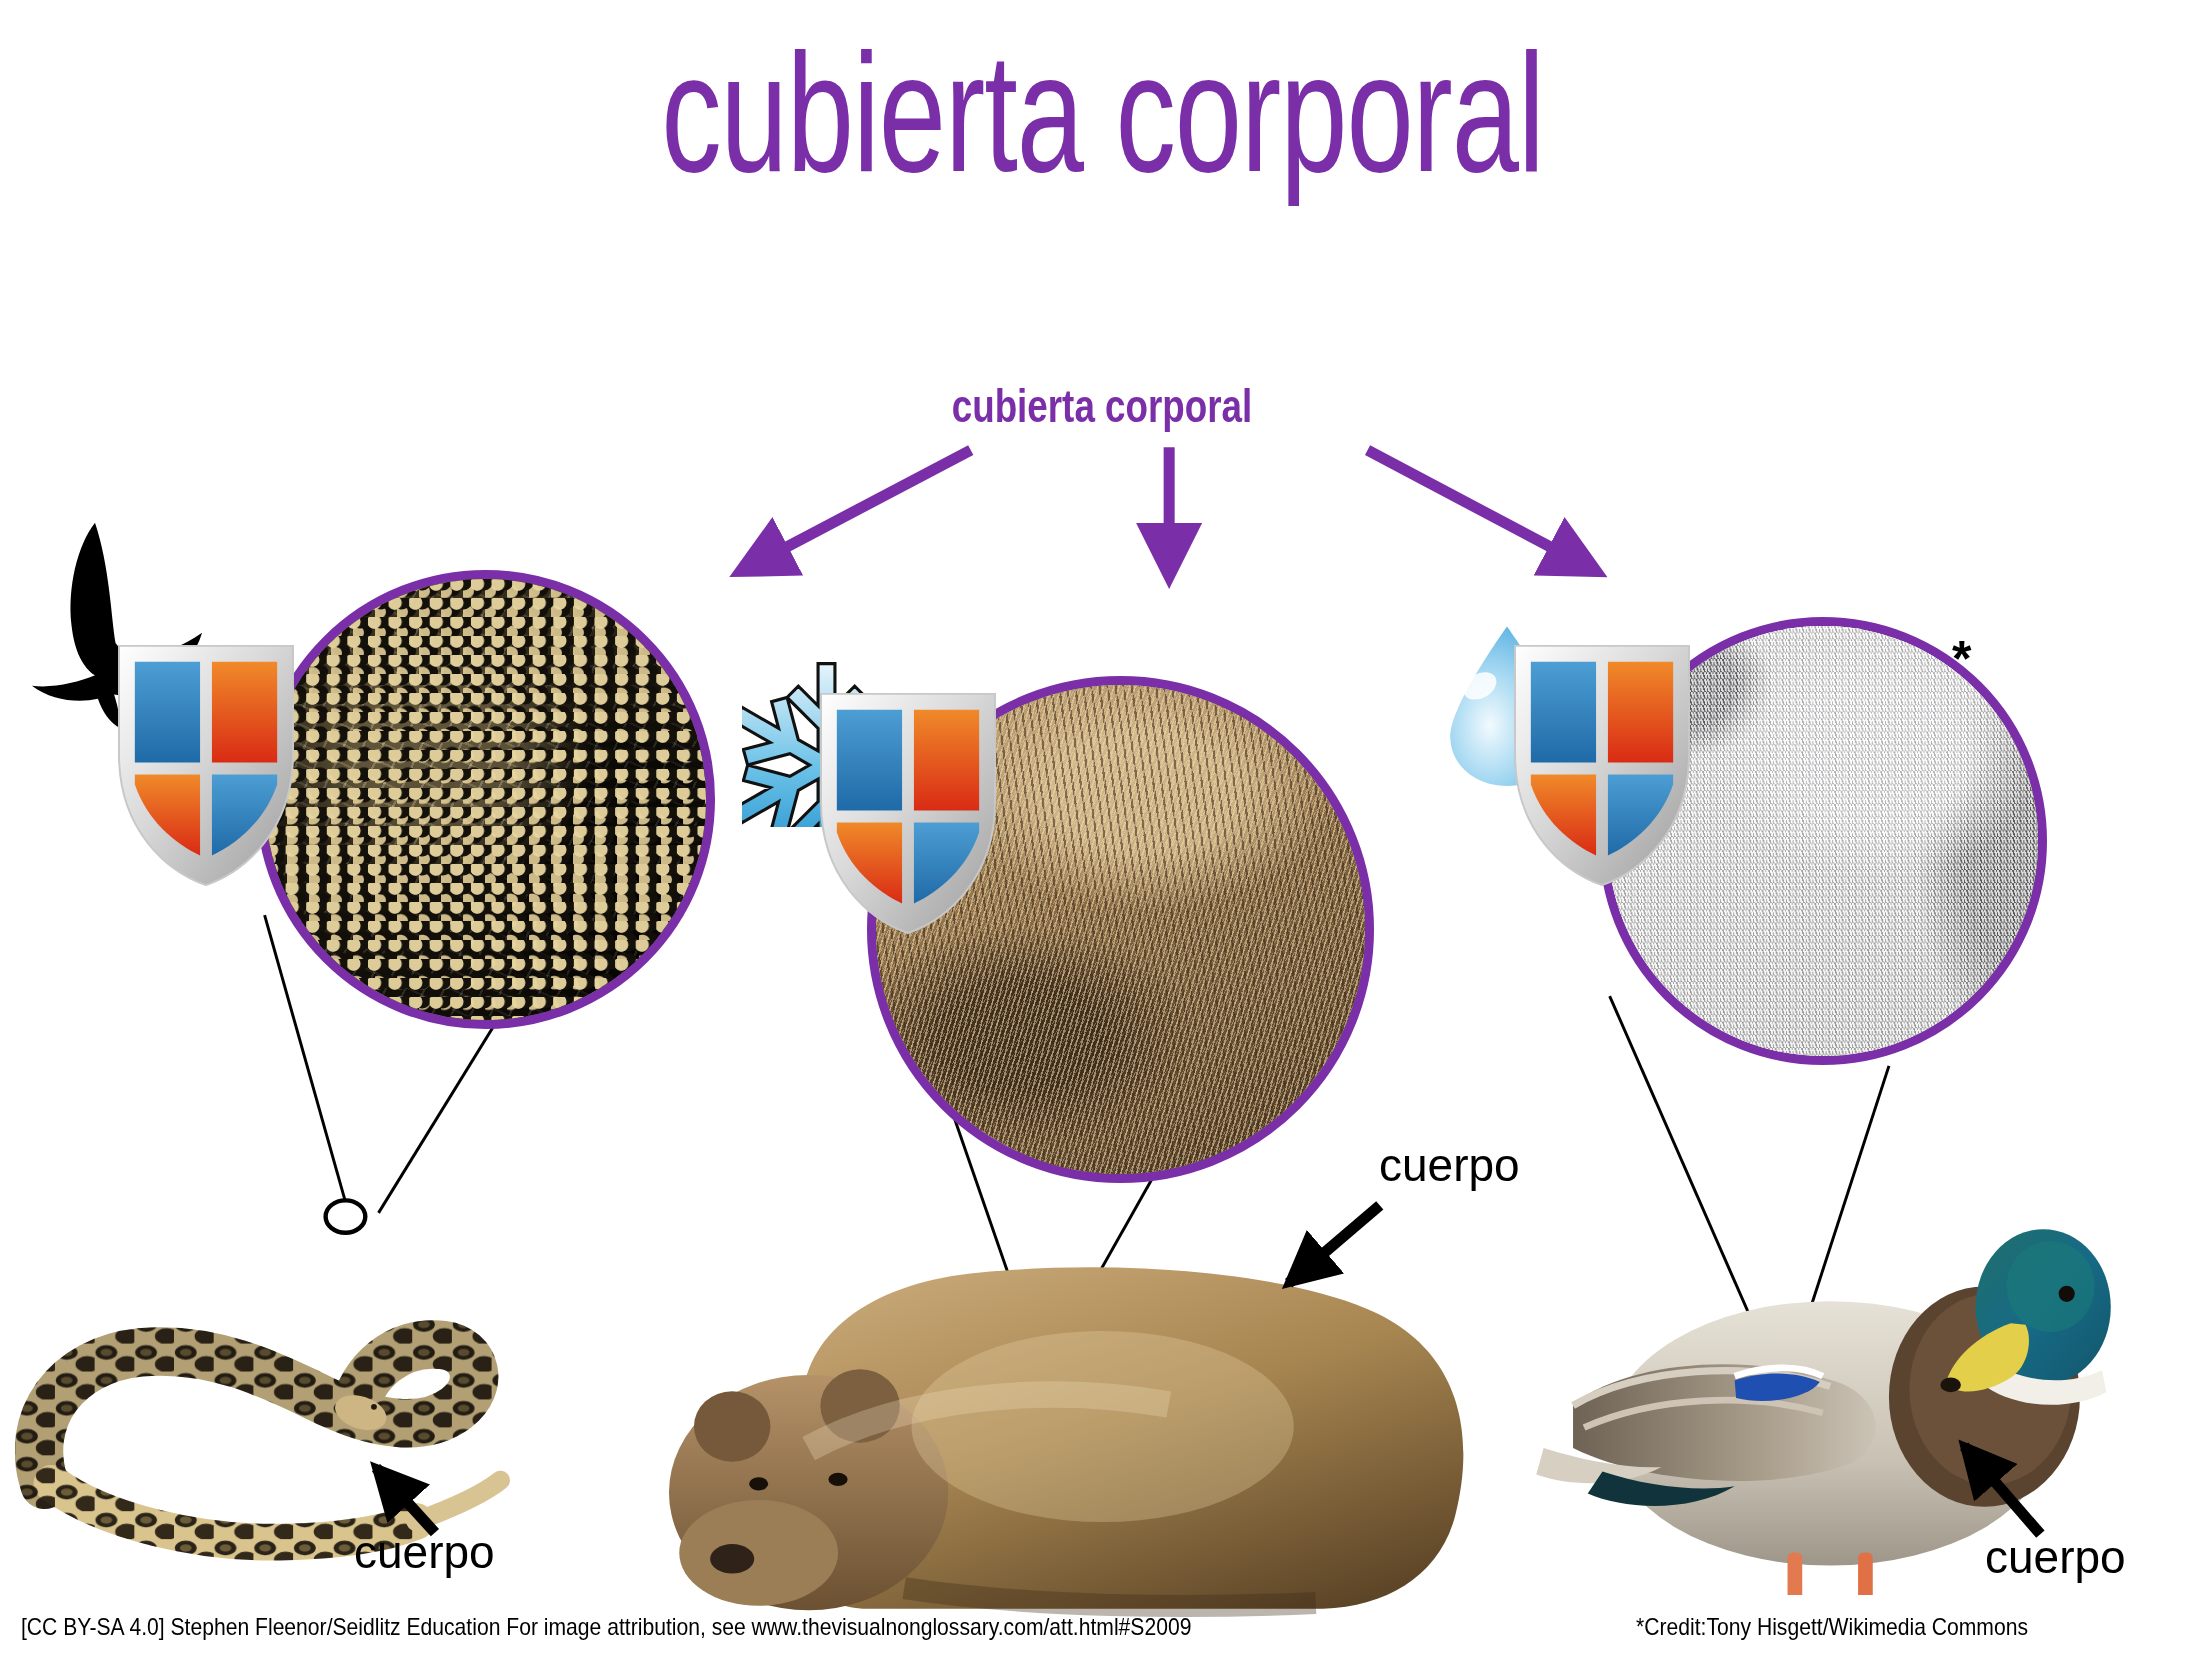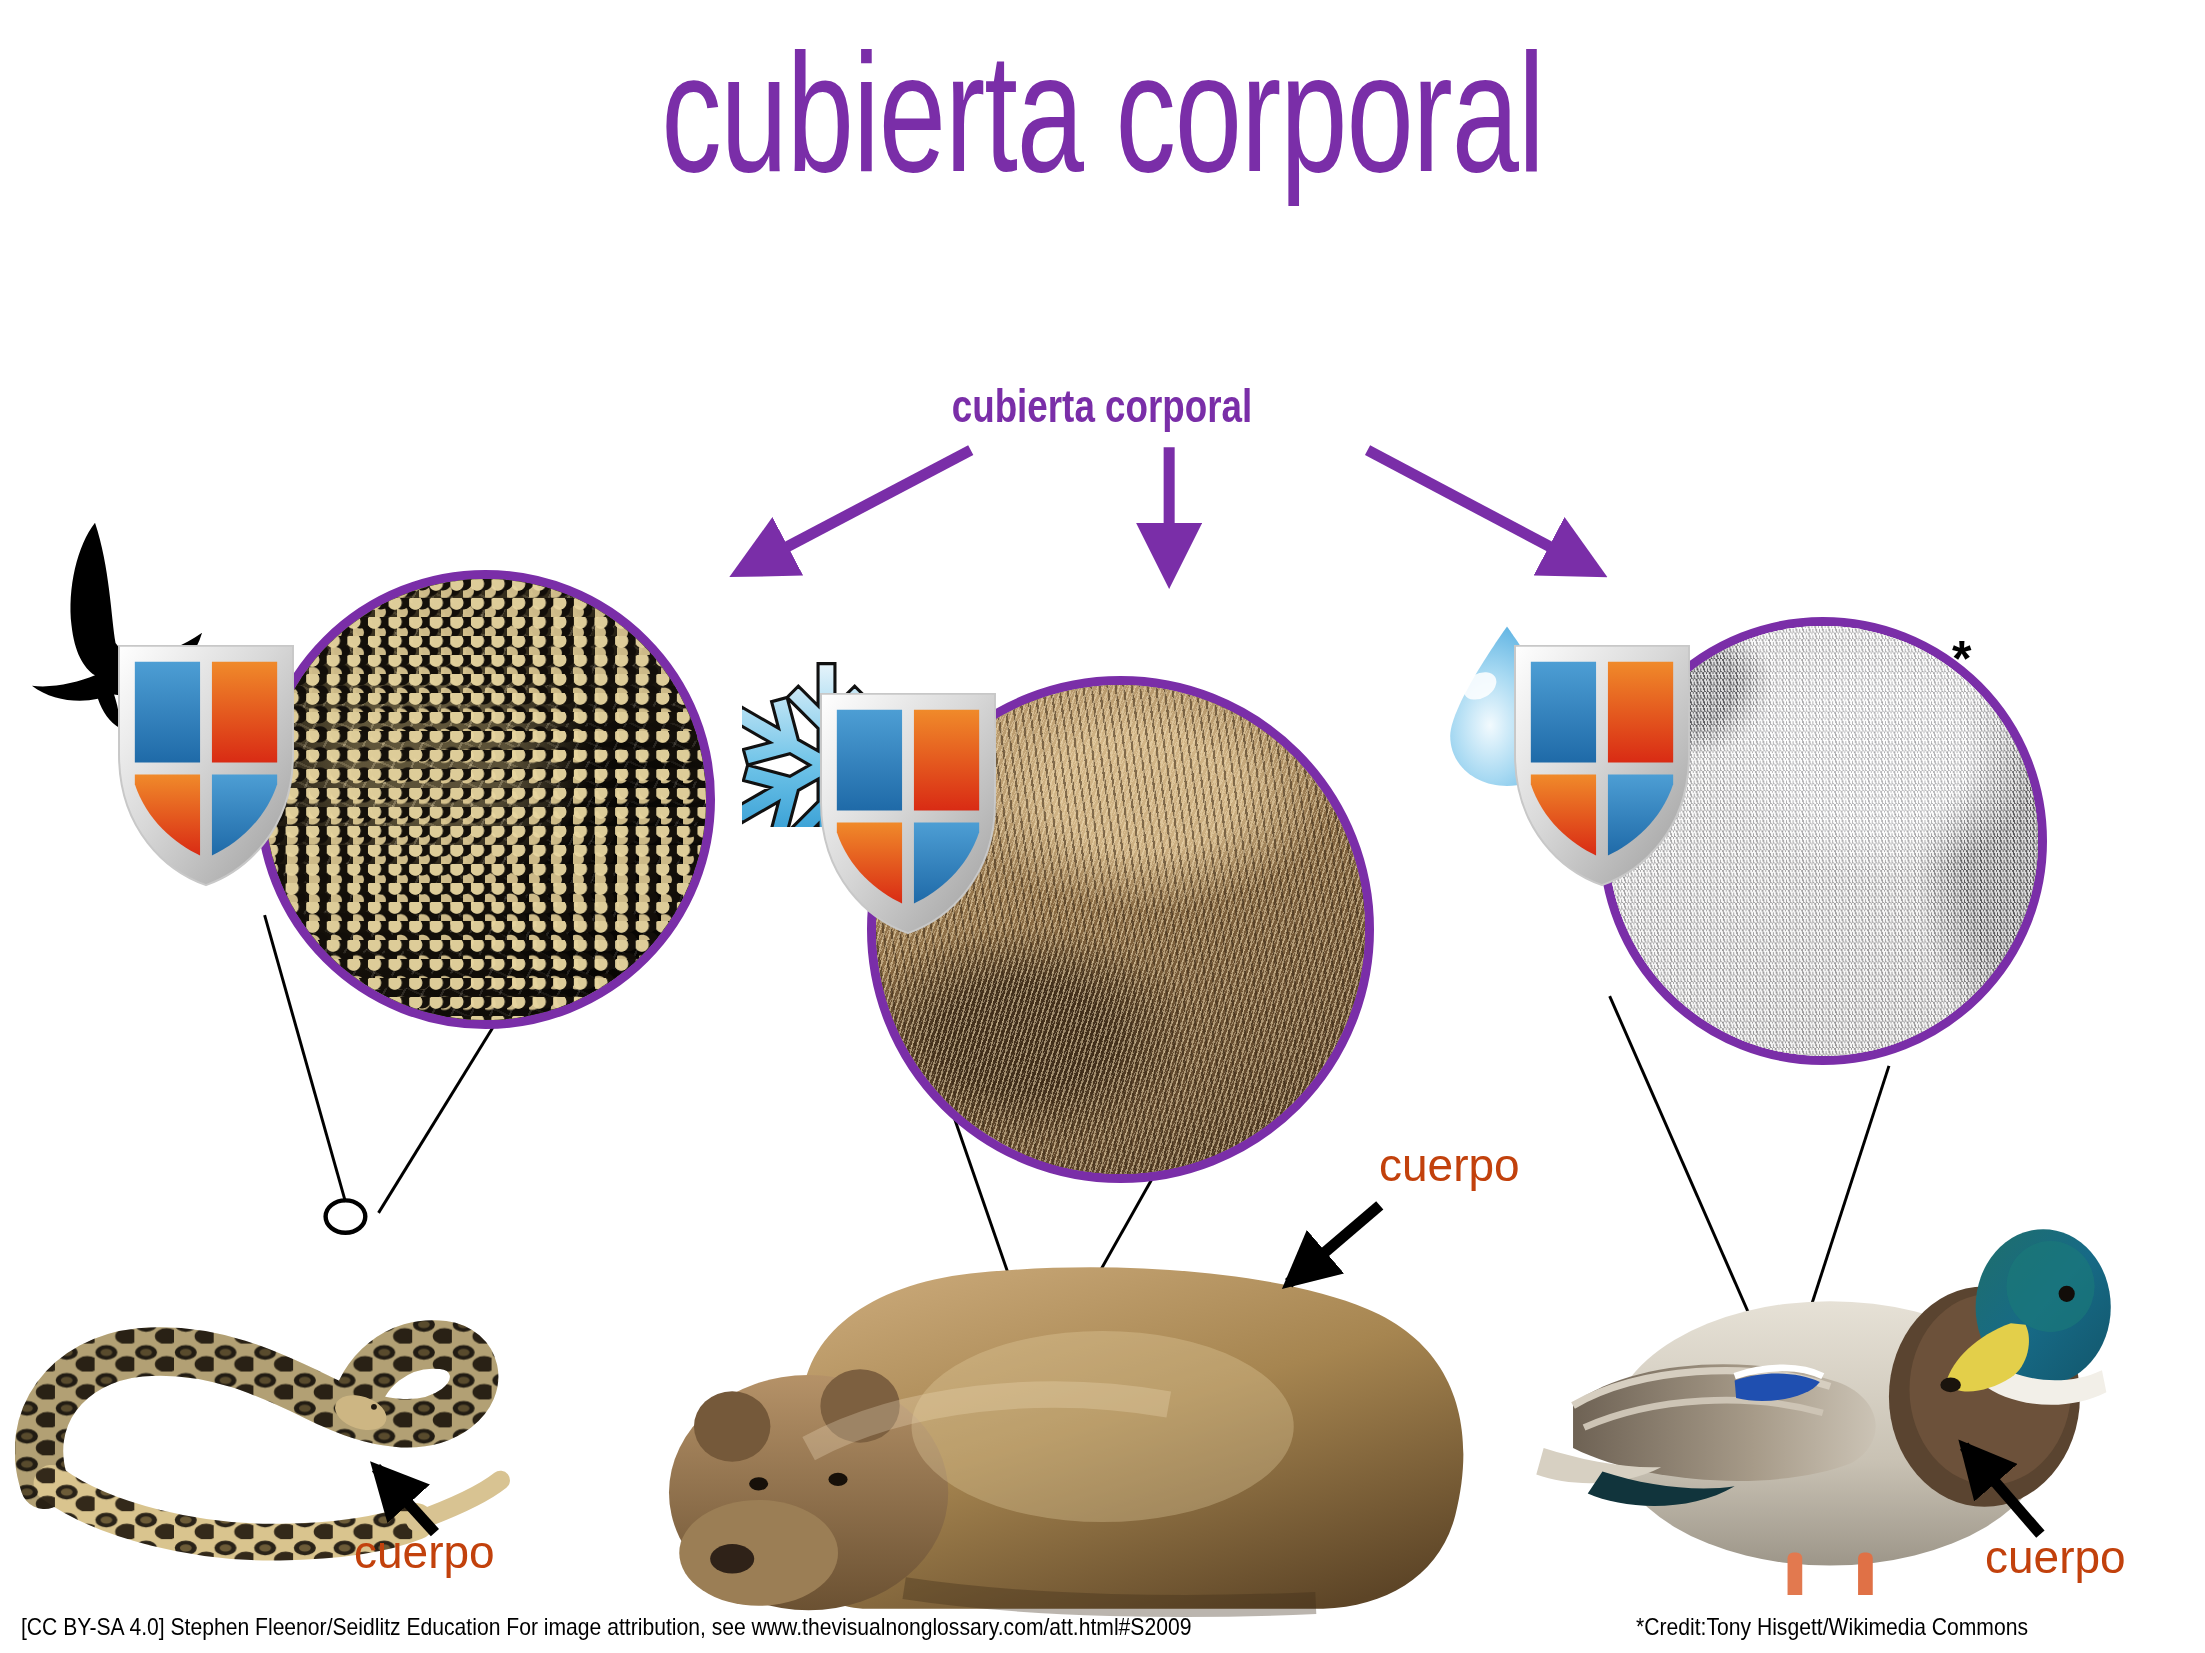--- a/index.html
+++ b/index.html
@@ -92,21 +92,21 @@
       linear-gradient(160deg,#f4f3f1 0%,#d9d7d4 50%,#bdbab6 100%);
     background-size: 6.6px 6.6px, 10.3px 10.3px, auto, auto, auto, auto;
   }
 
   
   .leaders{position:absolute;left:0;top:0;width:2205px;height:1654px;pointer-events:none;}
 
   
   .cuerpo-label{
     position:absolute;
-    color:#c2410c;
+    color:#000000;
     font-size:46px;
     white-space:nowrap;
   }
 
   
   #asterisk-mark{
     position:absolute;left:1952px;top:634px;
     font-size:50px;color:#000;font-weight:bold;line-height:1;
   }
 

